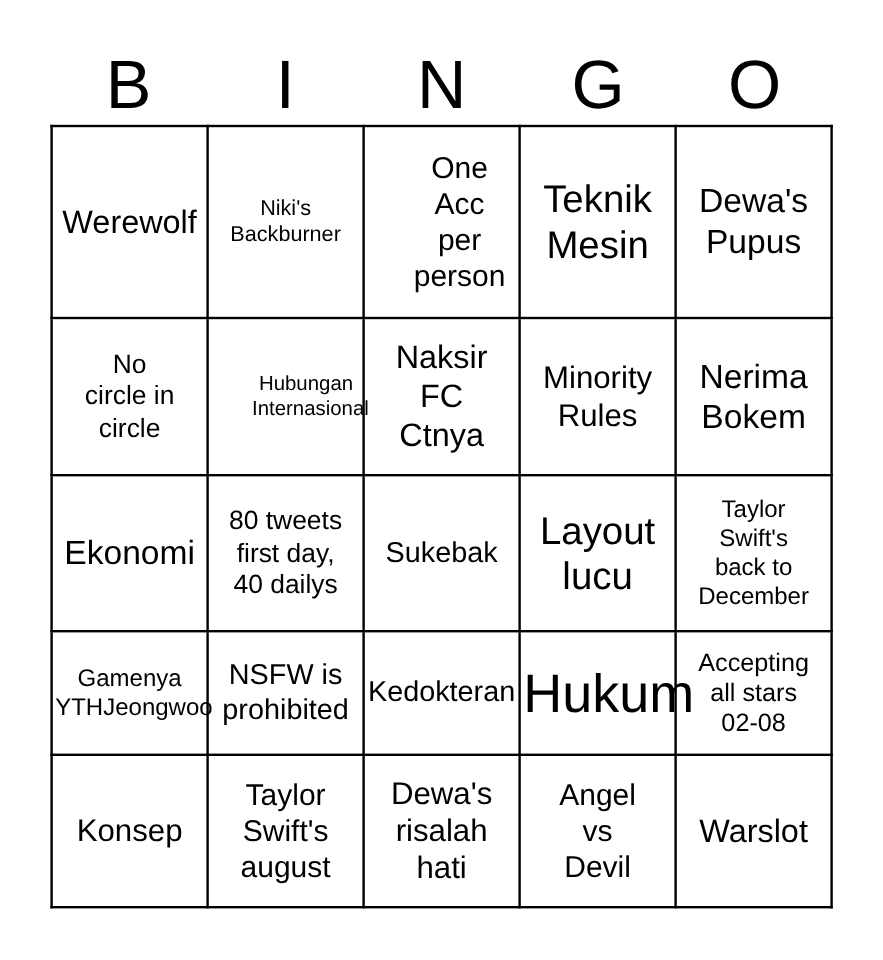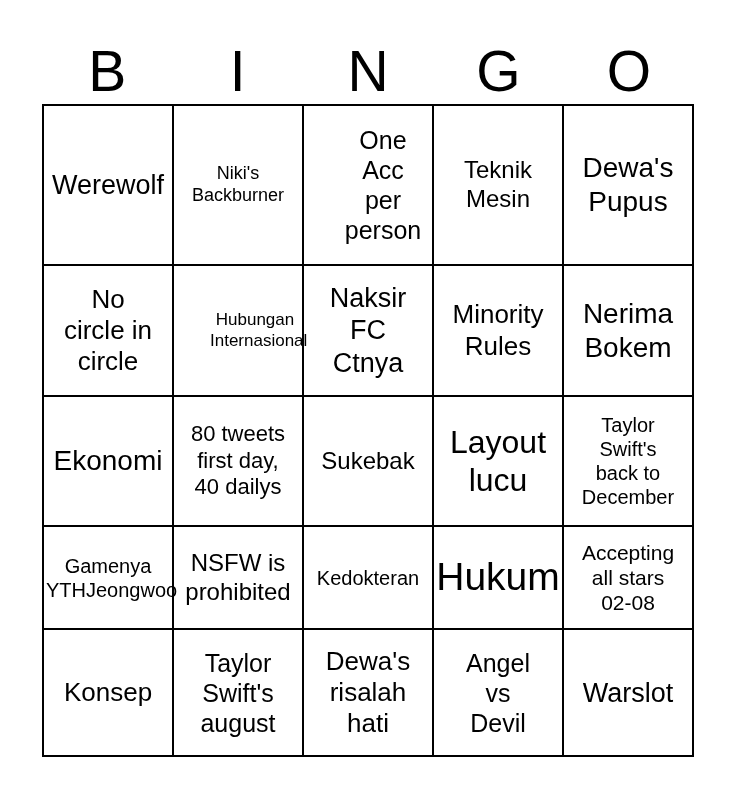--- a/index.html
+++ b/index.html
@@ -67,27 +67,27 @@
 
   <table class="grid">
     <tbody>
         <tr>
           <td style="font-size: 27px; text-align: center;">Werewolf</td>
           <td style="font-size: 18px;">Niki's
 Backburner</td>
           <td style="font-size: 25px; padding-left: 32px;">One Acc
 per
 person</td>
-          <td style="font-size: 24px;">Teknik
+          <td style="font-size: 32px;">Teknik
 Mesin</td>
           <td style="font-size: 28px;">Dewa's
 Pupus</td>
         </tr>
         <tr>
-          <td style="font-size: 26px;">No
+          <td style="font-size: 22px;">No
 circle in
 circle</td>
           <td style="font-size: 17px; padding-left: 36px;">Hubungan
 Internasional</td>
           <td style="font-size: 27px;">Naksir
 FC
 Ctnya</td>
           <td style="font-size: 26px;">Minority
 Rules</td>
           <td style="font-size: 28px;">Nerima
@@ -104,22 +104,22 @@
           <td style="font-size: 20px;">Taylor
 Swift's
 back to
 December</td>
         </tr>
         <tr>
           <td style="font-size: 20px;">Gamenya
 YTHJeongwoo</td>
           <td style="font-size: 24px;">NSFW is
 prohibited</td>
-          <td style="font-size: 20px; margin-left: 29px;">Kedokteran</td>
-          <td style="font-size: 39px;">Hukum</td>
+          <td style="font-size: 24px; margin-left: 29px;">Kedokteran</td>
+          <td style="font-size: 45px;">Hukum</td>
           <td style="font-size: 21px;">Accepting
 all stars
 02-08</td>
         </tr>
         <tr>
           <td style="font-size: 26px;">Konsep</td>
           <td style="font-size: 25px;">Taylor
 Swift's
 august</td>
           <td style="font-size: 26px;">Dewa's

